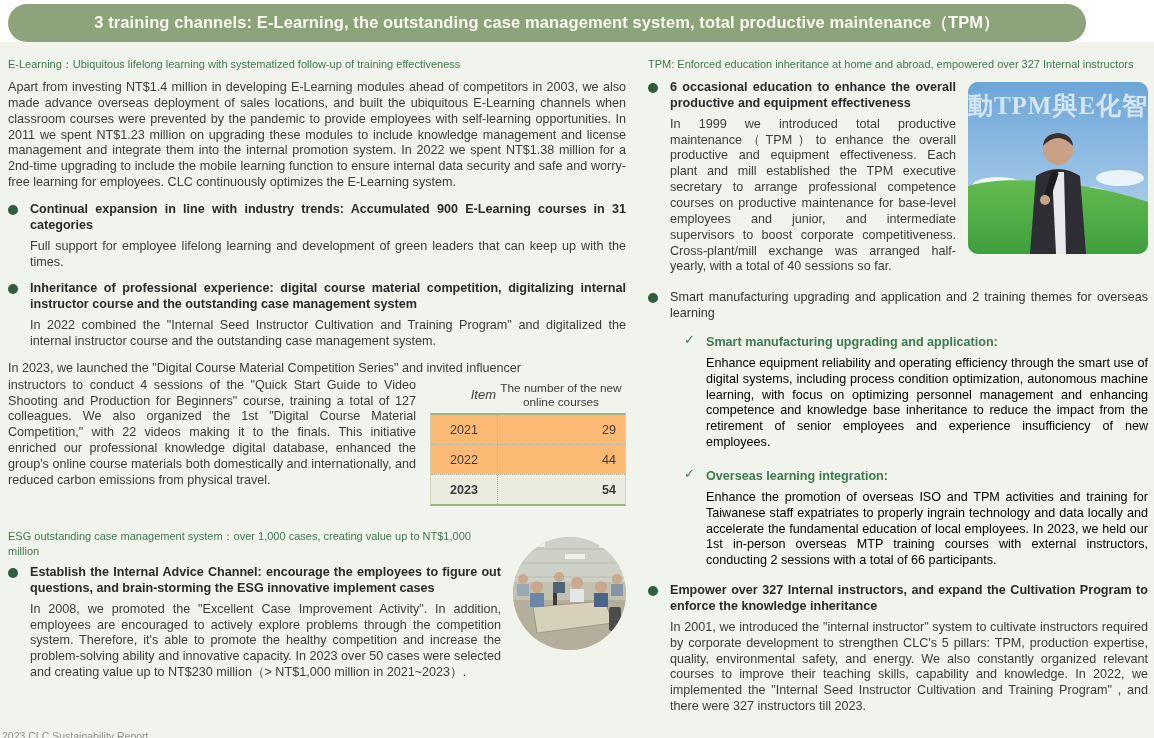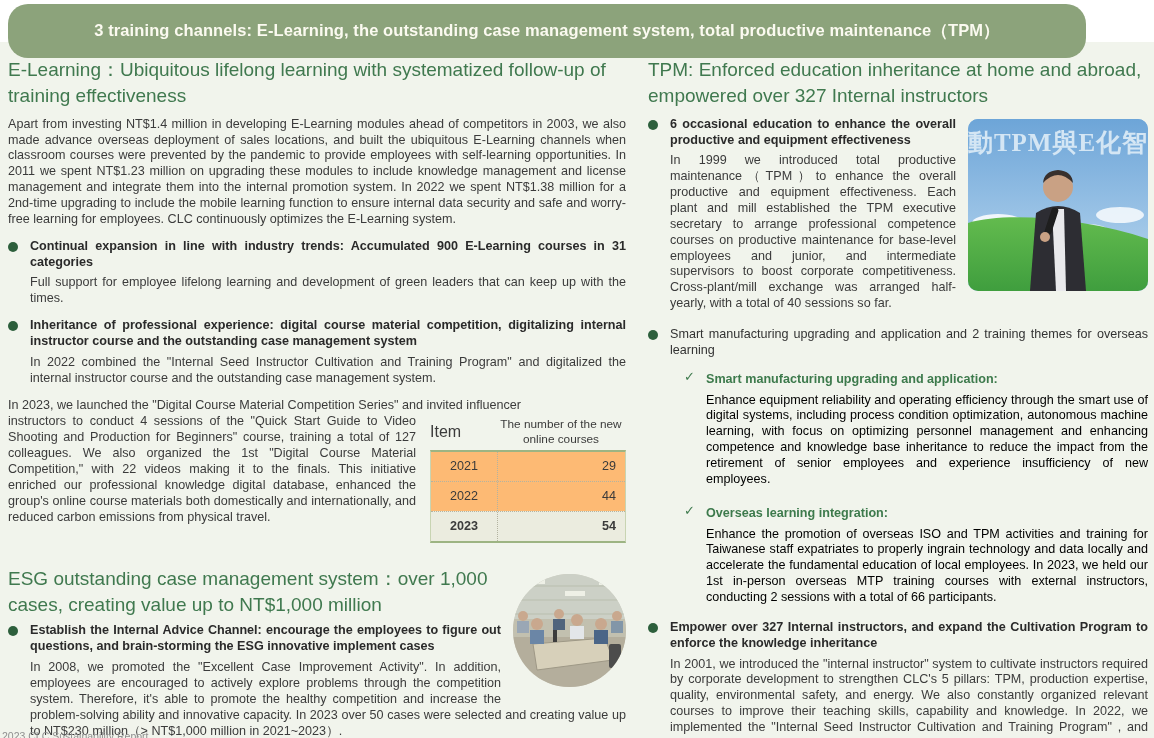--- a/index.html
+++ b/index.html
@@ -5,49 +5,49 @@
   html,body{margin:0;padding:0;}
   body{
     width:1154px;height:738px;position:relative;overflow:hidden;
     background:#ffffff;
     font-family:"Liberation Sans","DejaVu Sans",sans-serif;
     color:#3b3b3b;
   }
   .content-bg{position:absolute;top:42px;left:0;width:1154px;height:696px;background:#f1f4ec;}
   
   .banner{
-    position:absolute;top:4px;left:8px;width:1078px;height:54px;
+    position:absolute;top:4px;left:8px;width:1078px;height:38px;
     background:#8ca37b;border-radius:20px;
     display:flex;align-items:center;justify-content:center;
   }
   .banner-title{color:#fbfaf0;font-weight:bold;font-size:16.5px;letter-spacing:.1px;white-space:nowrap;}
   
   .col-left{position:absolute;left:8px;top:57px;width:618px;}
   .col-right{position:absolute;left:648px;top:57px;width:500px;}
   .section-heading{
-    color:#40794f;font-size:19px;font-weight:normal;line-height:1.36;
+    color:#40794f;font-size:11px;font-weight:normal;line-height:1.36;
     margin:0 0 8px 0;
   }
   .body-text{font-size:12.6px;line-height:1.26;text-align:justify;margin:0 0 11px 0;color:#3b3b3b;}
   
   .bullet{position:relative;padding-left:22px;margin:0 0 11px 0;}
   .bullet-dot{position:absolute;left:0;top:3px;width:10px;height:10px;border-radius:50%;background:#2d5f3c;}
   .bullet-title{font-size:12.6px;font-weight:bold;line-height:1.26;text-align:justify;color:#2a2a2a;}
   .bullet-title.regular{font-weight:normal;color:#333;}
   .bullet-body{font-size:12.6px;line-height:1.26;text-align:justify;margin-top:5px;color:#3b3b3b;}
   
   .check-item{padding-left:22px;margin:10px 0 14px 0;}
   .check-row{position:relative;padding-left:22px;}
   .check-glyph{position:absolute;left:0;top:0;color:#3f7b4e;font-size:13px;font-weight:bold;}
   .check-title{color:#3d7a4c;font-weight:bold;font-size:12.6px;line-height:1.26;}
   .check-body{font-size:12.6px;line-height:1.26;text-align:justify;margin-top:5px;padding-left:22px;color:#000000;}
   
   .table-wrap{float:right;width:196px;margin:3px 0 4px 14px;}
   .tbl-header{display:flex;align-items:center;margin-bottom:4px;color:#3b3b3b;}
-  .tbl-header .hc1{width:66px;text-align:left;font-size:16px;}
+  .tbl-header .hc1{width:66px;text-align:right;font-size:13px;font-style:italic;}
   .tbl-header .hc2{flex:1;text-align:center;font-size:11.8px;line-height:1.2;}
   .tbl-body{
     background:#fdba74;
     border-top:2px solid #9db483;border-bottom:2px solid #9db483;
     border-left:1px solid #c8d4b2;border-right:1px solid #c8d4b2;
   }
   .tbl-row{display:flex;height:29px;font-size:12.6px;border-top:1px dotted #b3b3a0;}
   .tbl-row:first-child{border-top:none;}
   .tbl-row .c1{width:66px;display:flex;align-items:center;justify-content:center;}
   .tbl-row .c2{flex:1;display:flex;align-items:center;justify-content:flex-end;padding-right:9px;border-left:1px dotted #b3b3a0;}

